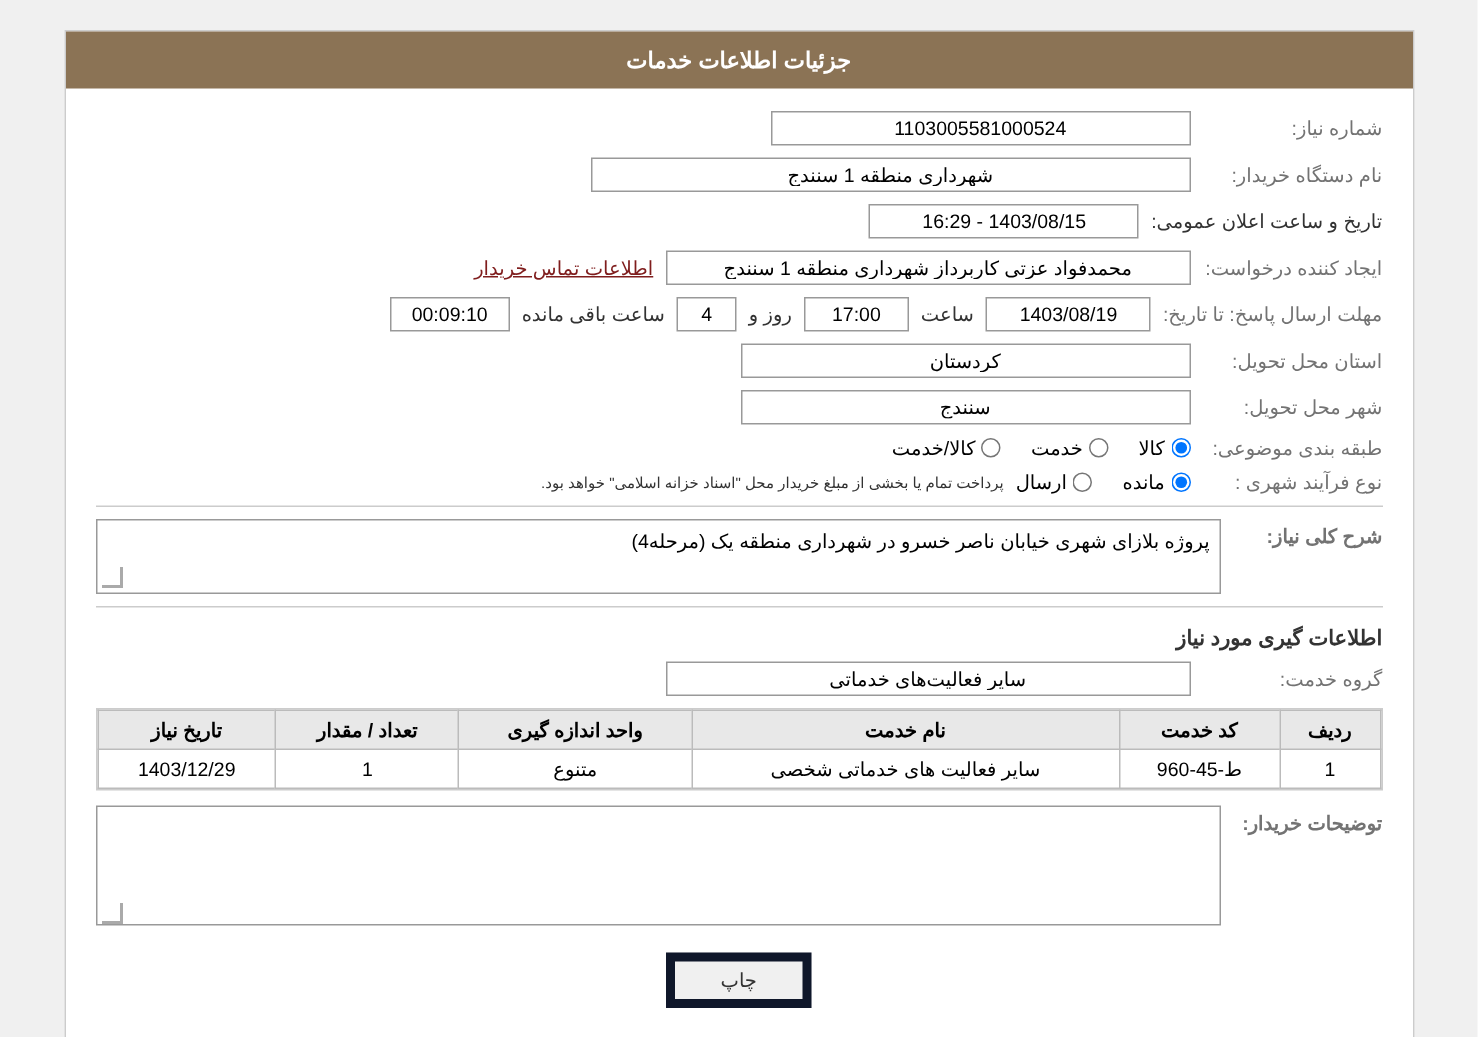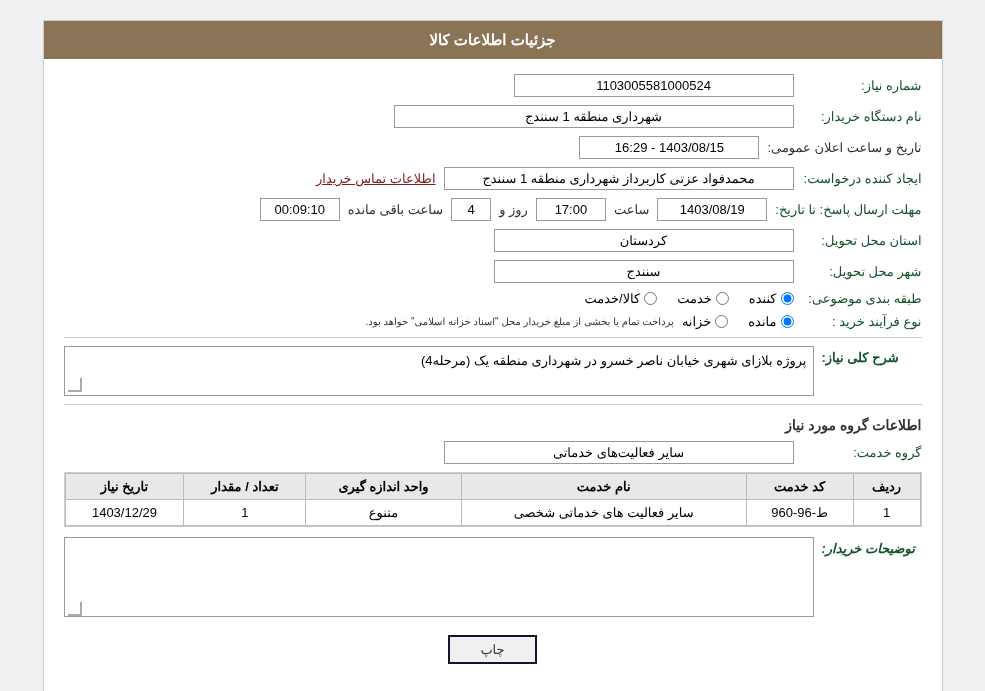--- a/index.html
+++ b/index.html
@@ -27,21 +27,21 @@
     .content {
       padding: 15px 20px;
     }
     .form-row {
       display: flex;
       align-items: center;
       margin-bottom: 8px;
       gap: 8px;
     }
     .label {
-      color: #14532d;
+      color: #737373;
       white-space: nowrap;
       min-width: 120px;
       text-align: right;
     }
     .label-sm {
       color: #333;
       white-space: nowrap;
       text-align: left;
     }
     .input-box {
@@ -99,21 +99,21 @@
       justify-content: center;
       gap: 20px;
       margin-top: 15px;
       padding-bottom: 15px;
     }
     .btn {
       padding: 5px 30px;
       font-size: 13px;
       font-family: Tahoma, Arial, sans-serif;
       cursor: pointer;
-      border: 2px solid #0f172a;
+      border: 6px solid #0f172a;
       background: #f0f0f0;
     }
     .btn-print {
       background: #f0f0f0;
       color: #333;
     }
     .btn-back {
       background: #f0f0f0;
       color: #cc0000;
       border-color: #cc9999;
@@ -137,41 +137,41 @@
       bottom: 4px;
       left: 4px;
       width: 12px;
       height: 12px;
       border-right: 2px solid #aaa;
       border-bottom: 2px solid #aaa;
       cursor: se-resize;
     }
     .notes-label {
       min-width: 90px;
-      text-align: left;
+      text-align: right;
       font-weight: bold;
       padding-top: 4px;
     }
     .announce-row {
       display: flex;
       align-items: center;
       gap: 8px;
     }
     .divider {
       border: none;
       border-top: 1px solid #ccc;
       margin: 8px 0;
     }
   </style>
 </head>
 <body>
 
 <div class="page-wrapper">
   <div class="page-header">
-    <span>جزئیات اطلاعات کالا</span>
+    <span>جزئیات اطلاعات خدمات</span>
   </div>
 
   <div class="content">
 
     <div class="form-row">
       <span class="label">شماره نیاز:</span>
       <input class="input-box input-wide" type="text" readonly="" style="text-align: center;" value="1103005581000524">
     </div>
 
     <div class="form-row">
@@ -211,60 +211,60 @@
     <div class="form-row">
       <span class="label">شهر محل تحویل:</span>
       <input class="input-box" type="text" readonly="" style="width: 300px; text-align: center;" value="سنندج">
     </div>
 
     <div class="form-row">
       <span class="label">طبقه بندی موضوعی:</span>
       <div class="radio-group">
         <div class="radio-item">
           <input type="radio" name="category" checked="" style="">
-          <span>کننده</span>
+          <span>کالا</span>
         </div>
         <div class="radio-item">
           <input type="radio" name="category" style="">
           <span>خدمت</span>
         </div>
         <div class="radio-item">
           <input type="radio" name="category" style="">
           <span>کالا/خدمت</span>
         </div>
       </div>
     </div>
 
     <div class="form-row">
-      <span class="label">نوع فرآیند خرید :</span>
+      <span class="label">نوع فرآیند شهری :</span>
       <div class="radio-group">
         <div class="radio-item">
           <input type="radio" name="purchase_type" checked="" style="">
           <span>مانده</span>
         </div>
         <div class="radio-item">
           <input type="radio" name="purchase_type" style="">
-          <span>خزانه</span>
+          <span>ارسال</span>
         </div>
       </div>
       <span style="color:#333;font-size:10px;">پرداخت تمام یا بخشی از مبلغ خریدار محل "اسناد خزانه اسلامی" خواهد بود.</span>
     </div>
 
     <hr class="divider">
 
     <div class="form-row" style="align-items:flex-start;">
       <span class="label notes-label" style="font-weight:bold;min-width:100px;">شرح کلی نیاز:</span>
       <div class="textarea-wrapper" style="flex:1;border-radius:23px;">
         <div class="description-box">پروژه بلازای شهری خیابان ناصر خسرو در شهرداری منطقه یک (مرحله4)</div>
       </div>
     </div>
 
     <hr class="divider">
 
-    <div class="section-title">اطلاعات گروه مورد نیاز</div>
+    <div class="section-title">اطلاعات گیری مورد نیاز</div>
 
     <div class="form-row">
       <span class="label">گروه خدمت:</span>
       <input class="input-box" type="text" readonly="" style="width: 350px; text-align: center;" value="سایر فعالیت‌های خدماتی">
     </div>
 
     <div class="table-container">
       <table>
         <thead>
           <tr>
@@ -272,32 +272,32 @@
             <th>کد خدمت</th>
             <th>نام خدمت</th>
             <th>واحد اندازه گیری</th>
             <th>تعداد / مقدار</th>
             <th>تاریخ نیاز</th>
           </tr>
         </thead>
         <tbody id="services-tbody">
         <tr>
       <td>1</td>
-      <td>ط-96-960</td>
+      <td>ط-45-960</td>
       <td>سایر فعالیت های خدماتی شخصی</td>
       <td>متنوع</td>
       <td>1</td>
       <td>1403/12/29</td>
     </tr>
           </tbody>
       </table>
     </div>
 
     <div class="form-row" style="align-items:flex-start;">
-      <span class="label notes-label" style="font-weight:bold;min-width:100px;font-style:italic;">توضیحات خریدار:</span>
+      <span class="label notes-label" style="font-weight:bold;min-width:100px;">توضیحات خریدار:</span>
       <div class="textarea-wrapper" style="flex:1;">
         <textarea class="textarea-box" style=""></textarea>
       </div>
     </div>
 
     <div class="btn-row">
       <button class="btn btn-print">چاپ</button>
     </div>
 
   </div>

